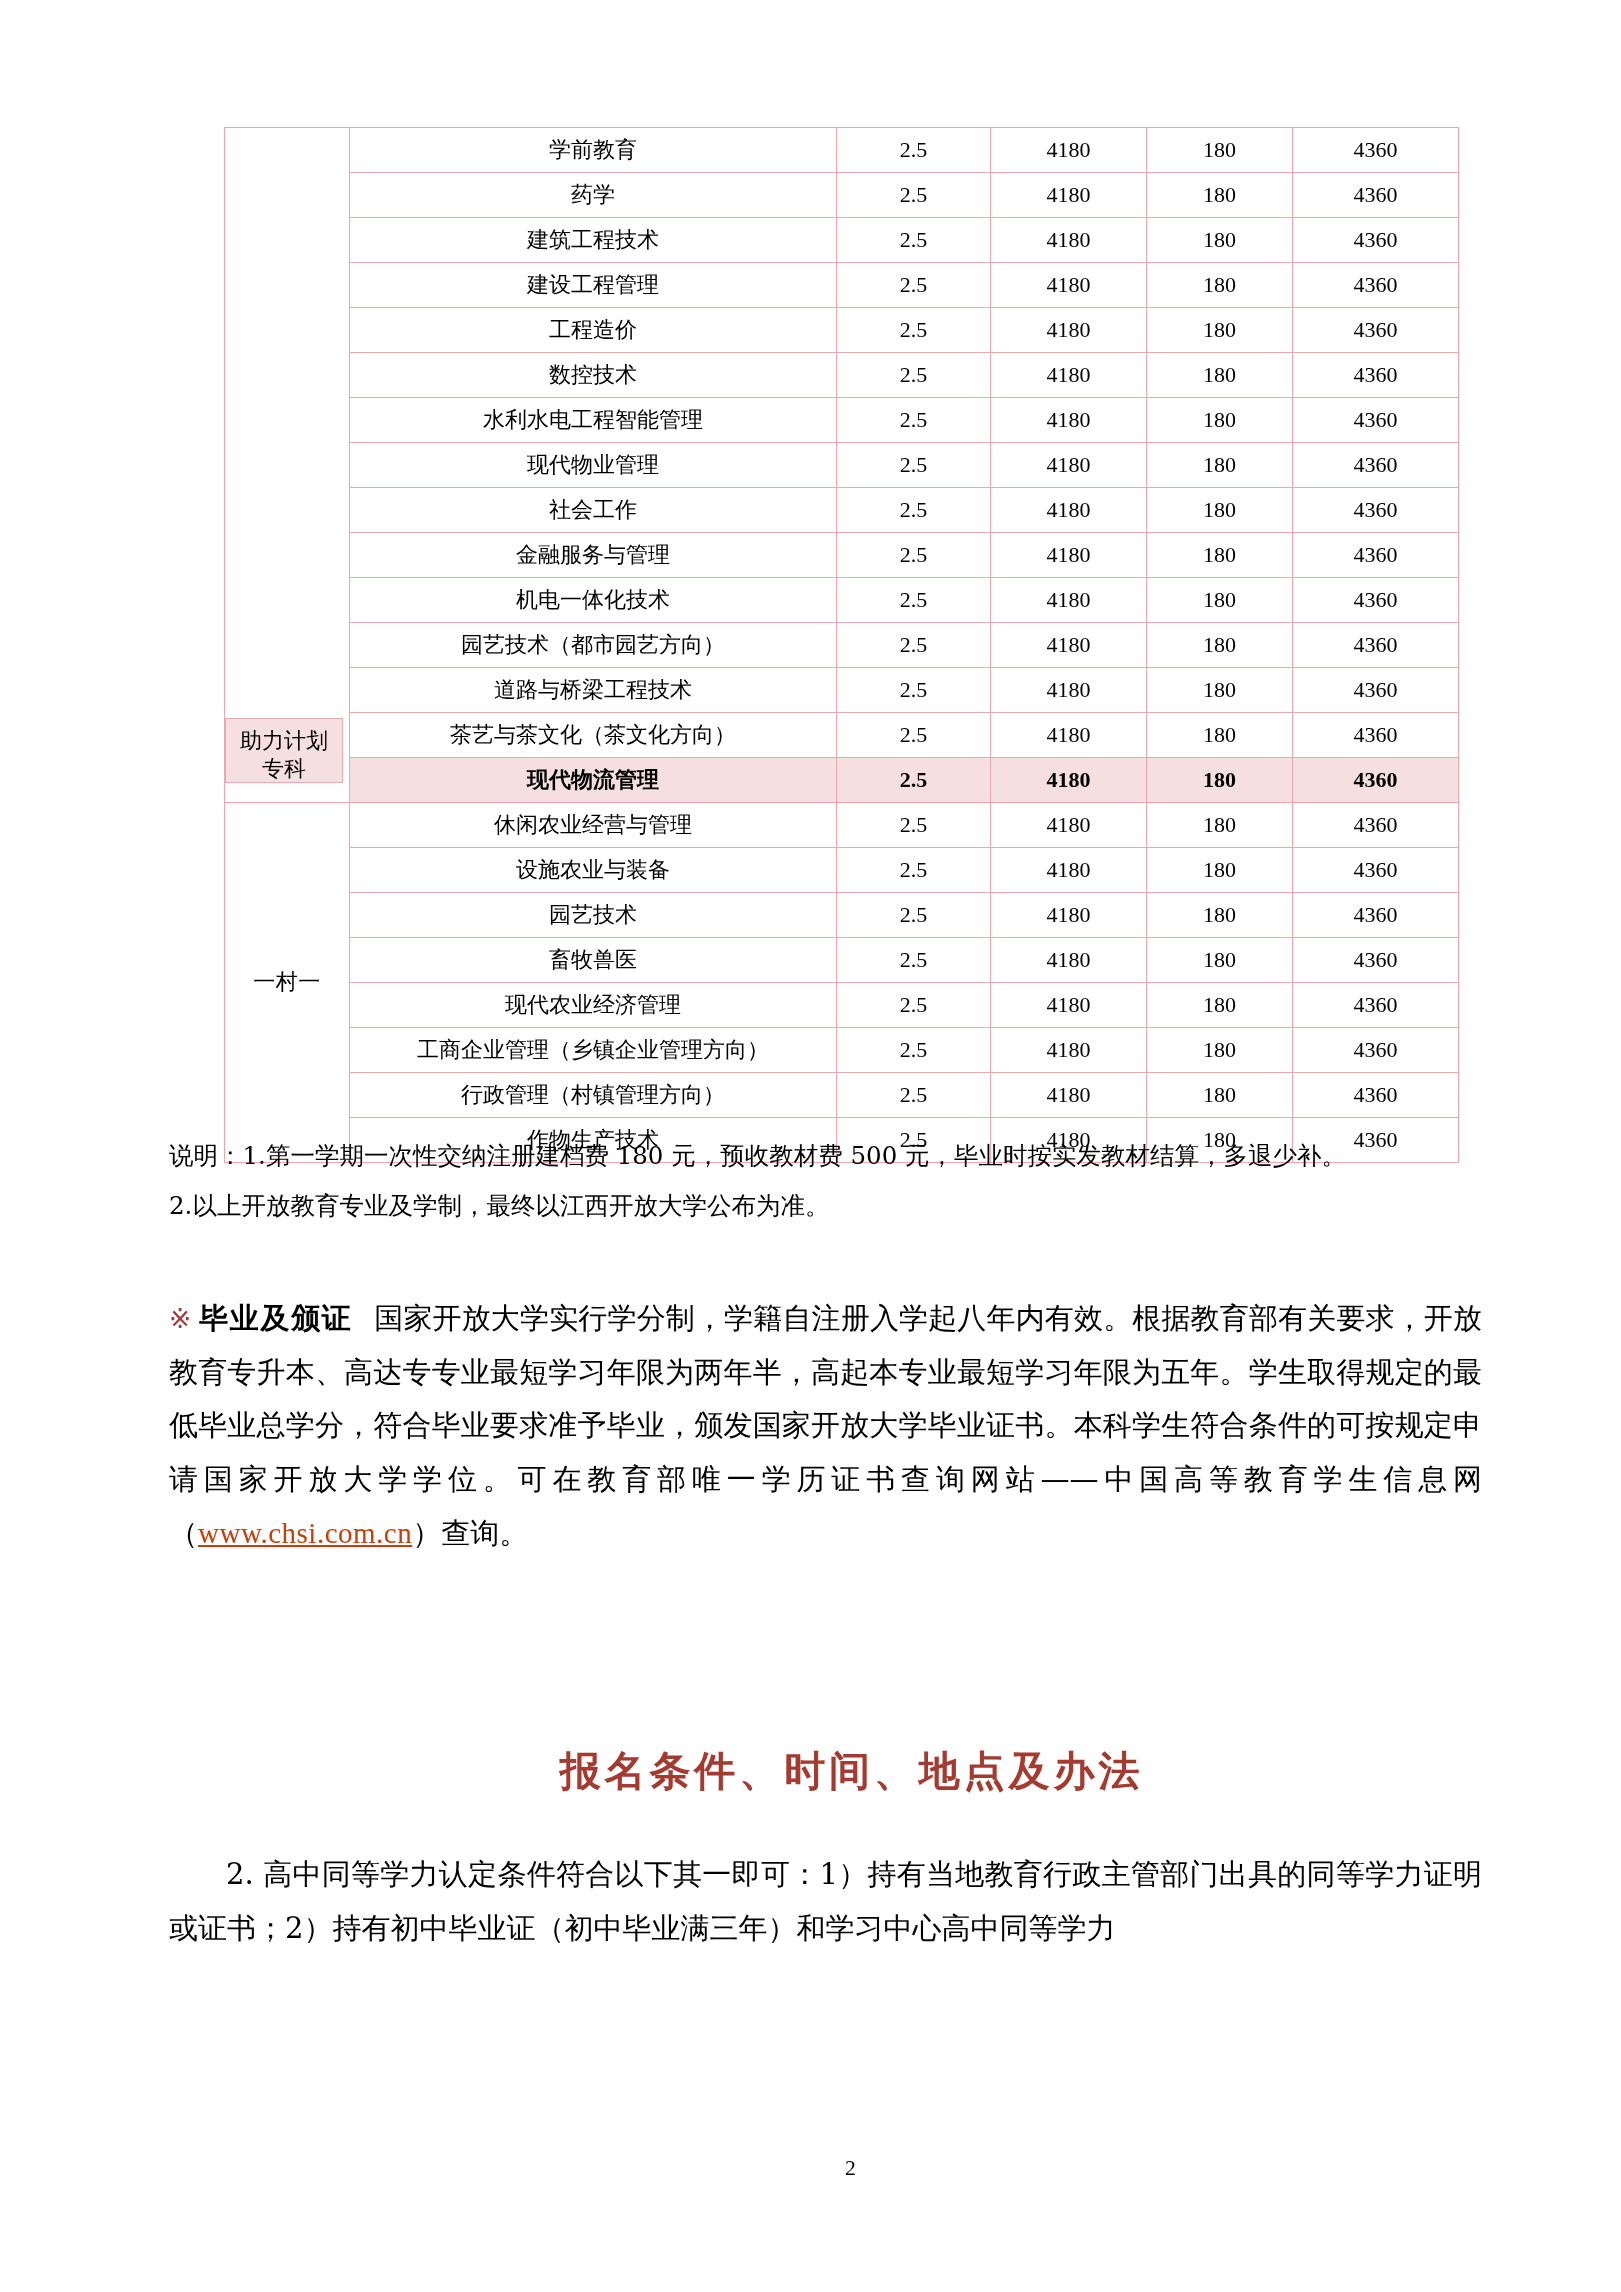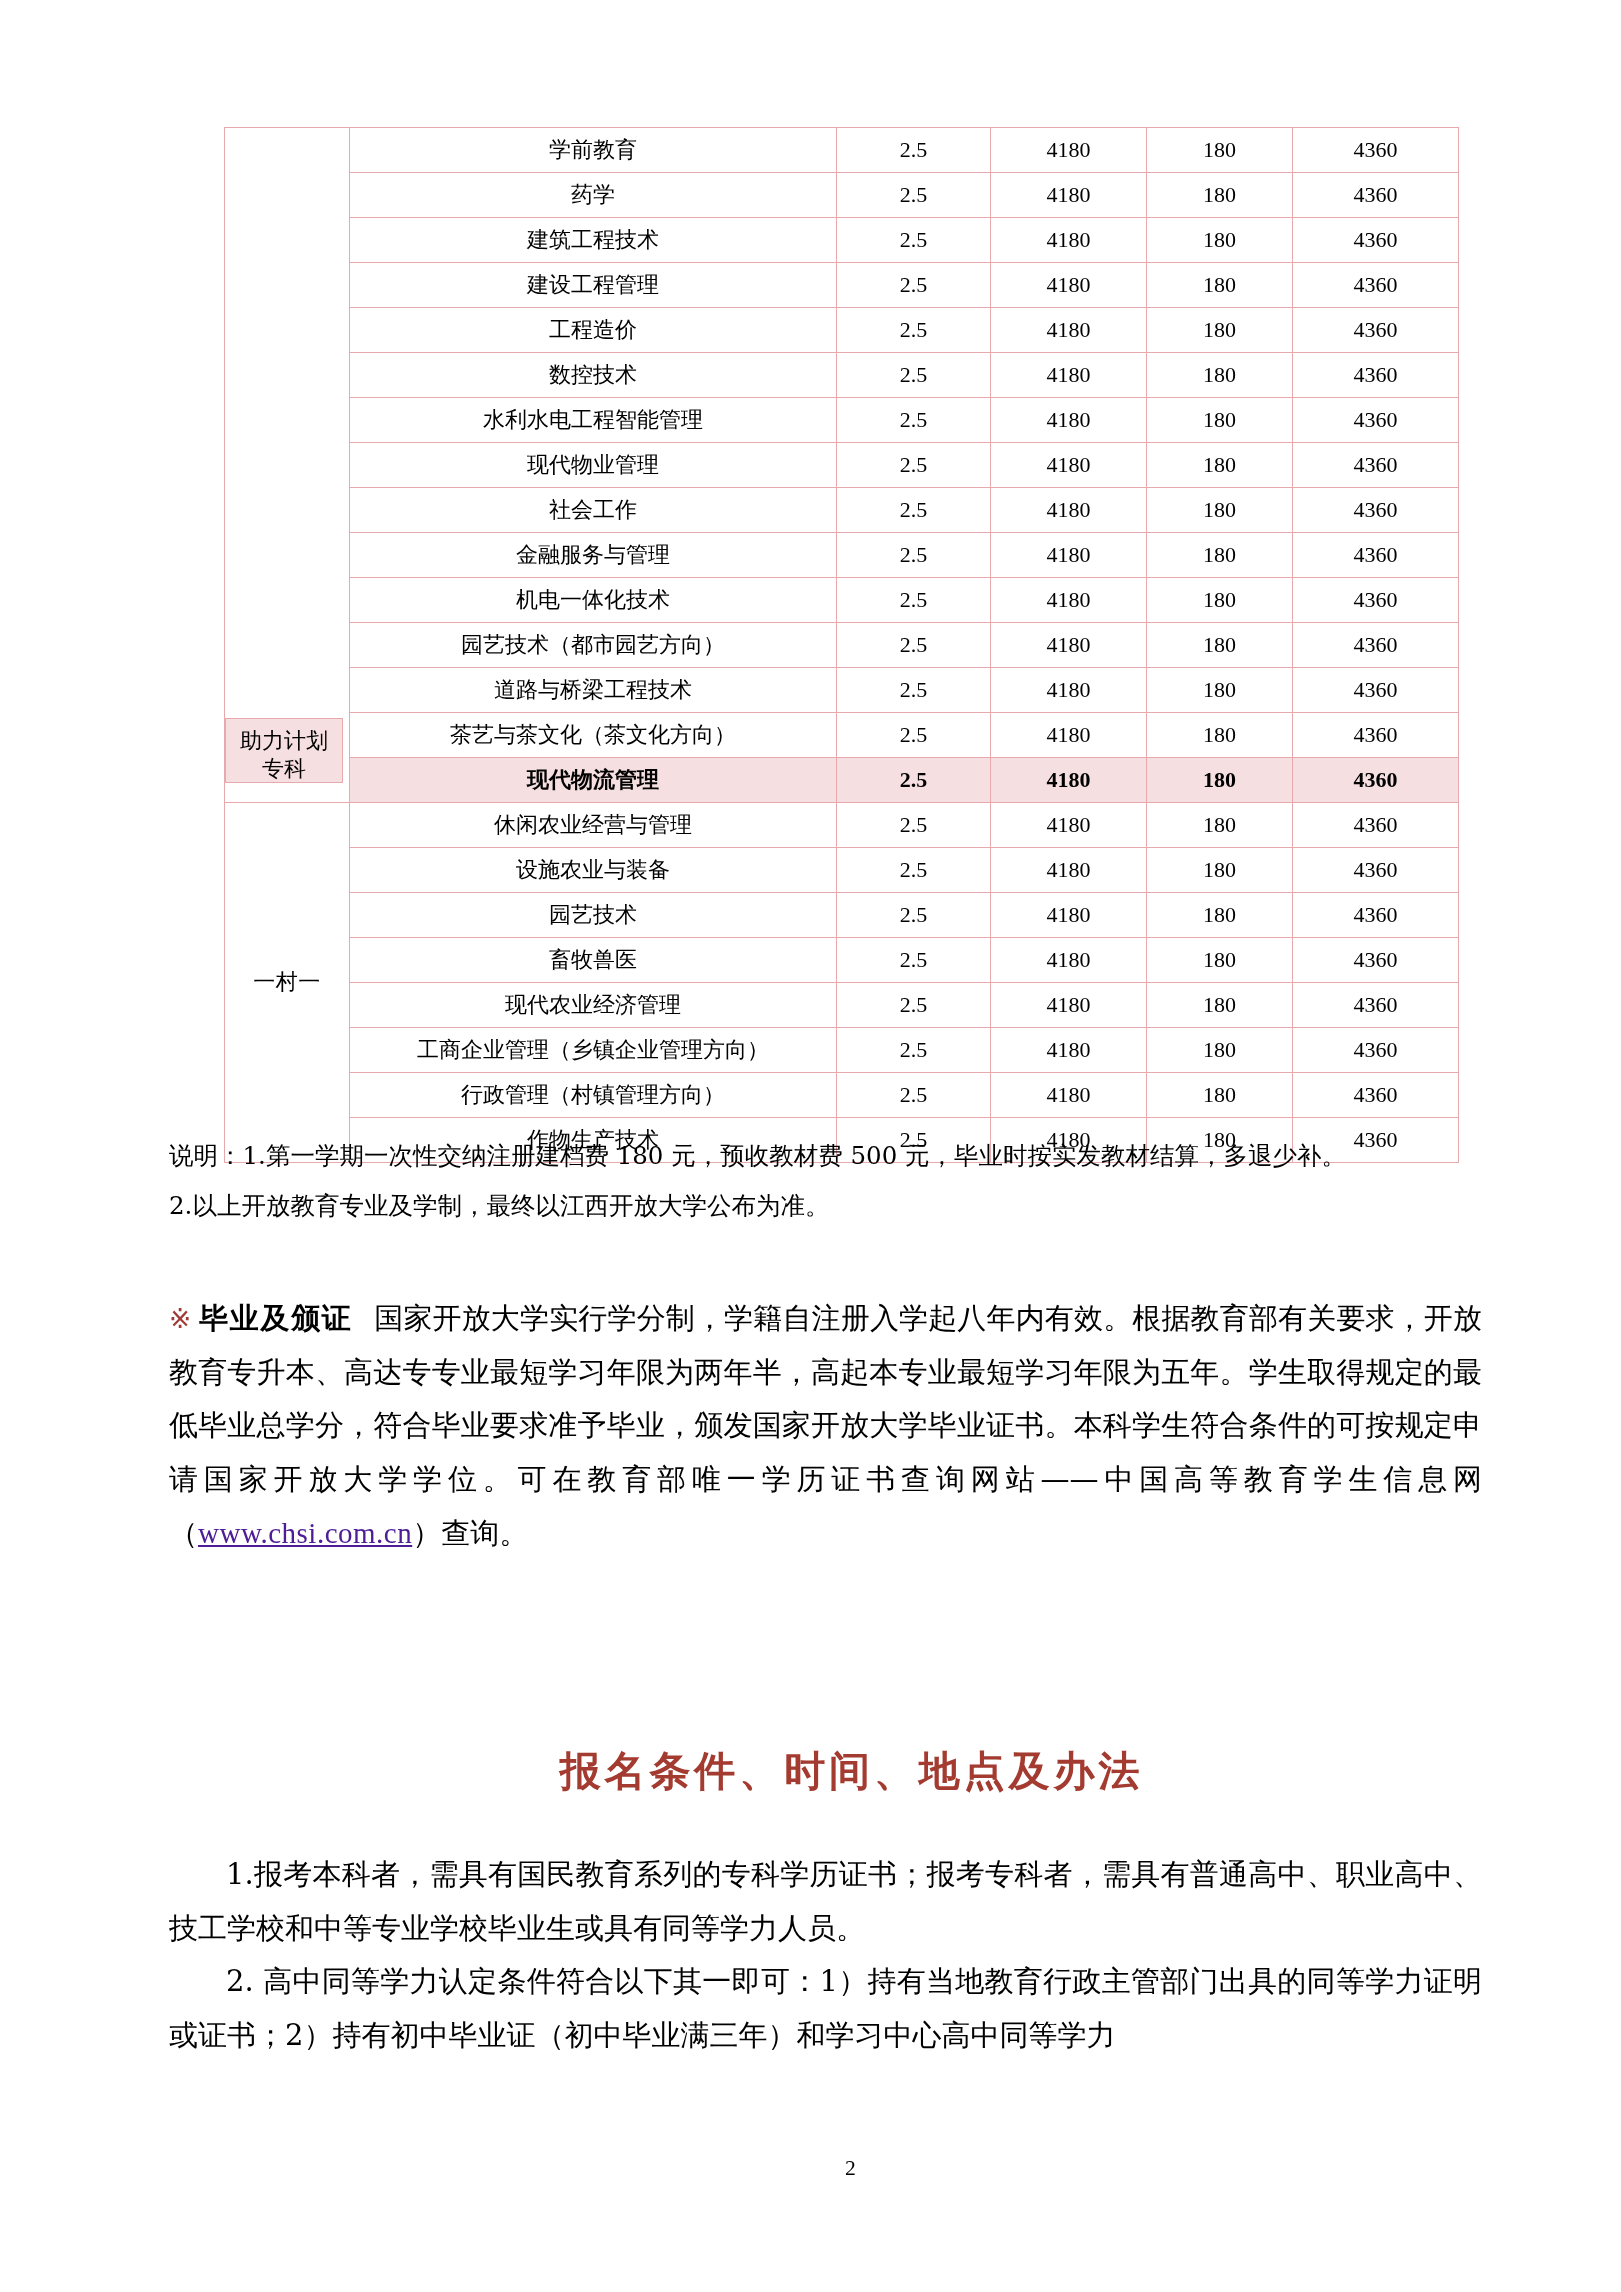--- a/index.html
+++ b/index.html
@@ -117,21 +117,21 @@
   }
   .lead {
     font-weight: bold;
     letter-spacing: 1.5px;
   }
   .gap {
     display: inline-block;
     width: 21.6px;
   }
   a.link {
-    color: #4c1d95;
+    color: #c2410c;
     text-decoration: underline;
     font-family: "Liberation Serif", "DejaVu Serif", serif;
     letter-spacing: 0.5px;
   }
 
   
   .redhead {
     position: absolute;
     left: 0;
     width: 1255px;
@@ -365,23 +365,20 @@
     <div class="section" style="top:1292px;">
       <p class="bodytext">
         <span class="mark">※</span><span class="lead">毕业及颁证</span><span class="gap"></span><span>国家开放大学实行学分制，学籍自注册入学起八年内有效。根据教育部有关要求，开放教育专升本、高达专专业最短学习年限为两年半，高起本专业最短学习年限为五年。学生取得规定的最低毕业总学分，符合毕业要求准予毕业，颁发国家开放大学毕业证书。本科学生符合条件的可按规定申请国家开放大学学位。可在教育部唯一学历证书查询网站——中国高等教育学生信息网（</span><a class="link" href="#">www.chsi.com.cn</a><span>）查询。</span>
       </p>
     </div>
 
     <div class="redhead" style="top:1744px;">报名条件、时间、地点及办法</div>
 
     <div class="section" style="top:1848px;">
       <p class="bodytext" style="text-indent:57px;">
-        <span>1.报考本科者，需具有国民教育系列的专科学历证书；报考专科者，需具有普通高中、职业高中、技工学校和中等专业学校毕业生或具有同等学力人员。</span>
-      </p>
-      <p class="bodytext" style="text-indent:57px;">
         <span>2. 高中同等学力认定条件符合以下其一即可：1）持有当地教育行政主管部门出具的同等学力证明或证书；2）持有初中毕业证（初中毕业满三年）和学习中心高中同等学力</span>
       </p>
     </div>
 
   </div>
 
   <div class="pagenum">2</div>
 </div>
 
 

